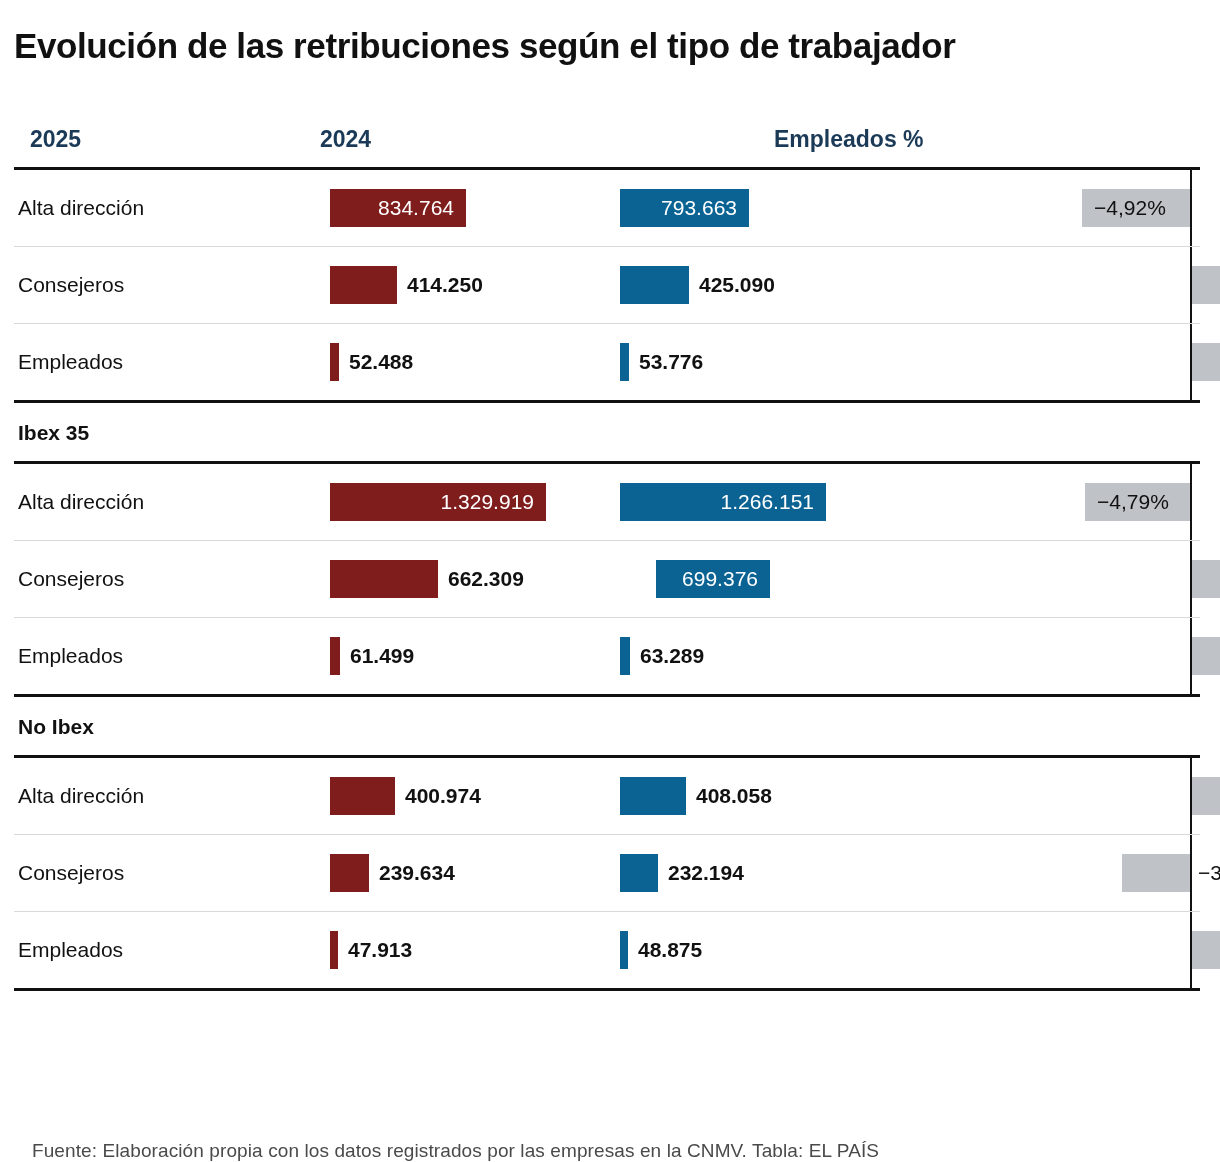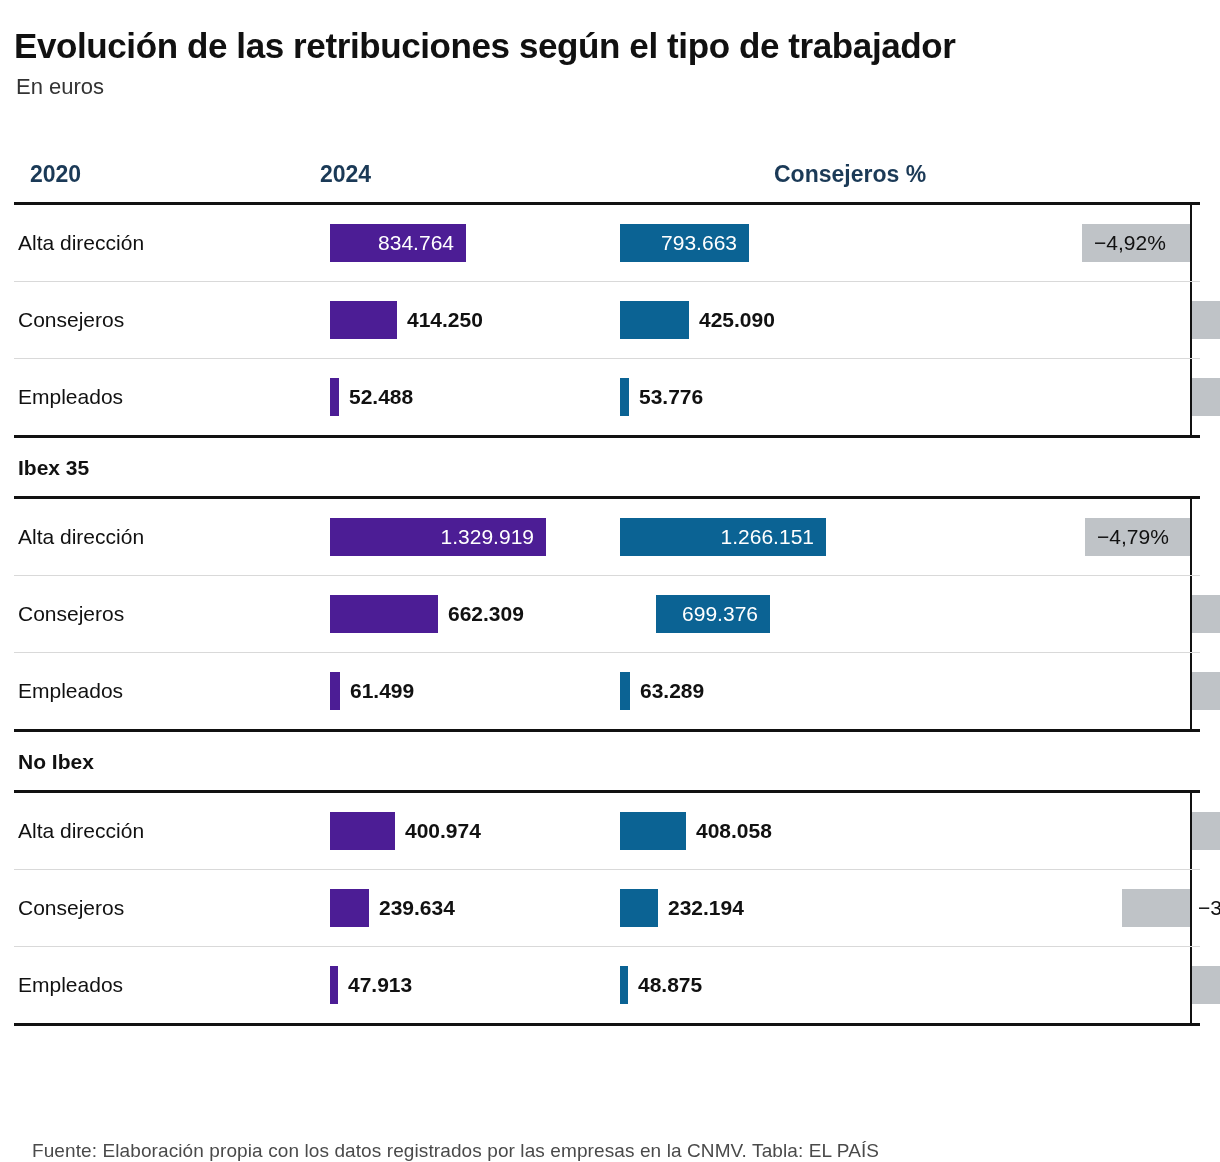--- a/index.html
+++ b/index.html
@@ -88,21 +88,21 @@
 
   
   .bar {
     position: absolute;
     top: 50%;
     transform: translateY(-50%);
     height: 38px;
     display: flex;
     align-items: center;
   }
-  .bar.b23 { background: #4c1d95; left: 16px; }
+  .bar.b23 { background: #7f1d1d; left: 16px; }
   .bar.b24 { background: #0b6394; left: 16px; }
   .bar .val-in {
     color: #ffffff;
     font-size: 21px;
     margin-left: auto;
     margin-right: 12px;
     white-space: nowrap;
   }
   .val-out {
     position: absolute;
@@ -164,32 +164,31 @@
     color: #4a4a4a;
     letter-spacing: 0.1px;
   }
 </style>
 </head>
 <body>
 
 <div class="page">
 
   <div class="title">Evolución de las retribuciones según el tipo de trabajador</div>
-  <div class="subtitle">En euros</div>
 
   <div class="table" id="table-root">
       <div class="row hdr">
         <div class="c-2023">
-          <span class="h">2020</span>
+          <span class="h">2025</span>
         </div>
         <div class="c-2024">
           <span class="h">2024</span>
         </div>
         <div class="c-diff">
-          <span class="h">Consejeros %</span>
+          <span class="h">Empleados %</span>
         </div>
       </div>
       <div class="sep-thick"></div>
       <div class="row">
         <div class="c-label">Alta dirección</div>
         <div class="c-2023">
           <div class="bar b23" style="width: 136px;">
             <span class="val-in">834.764</span>
           </div>
         </div>

